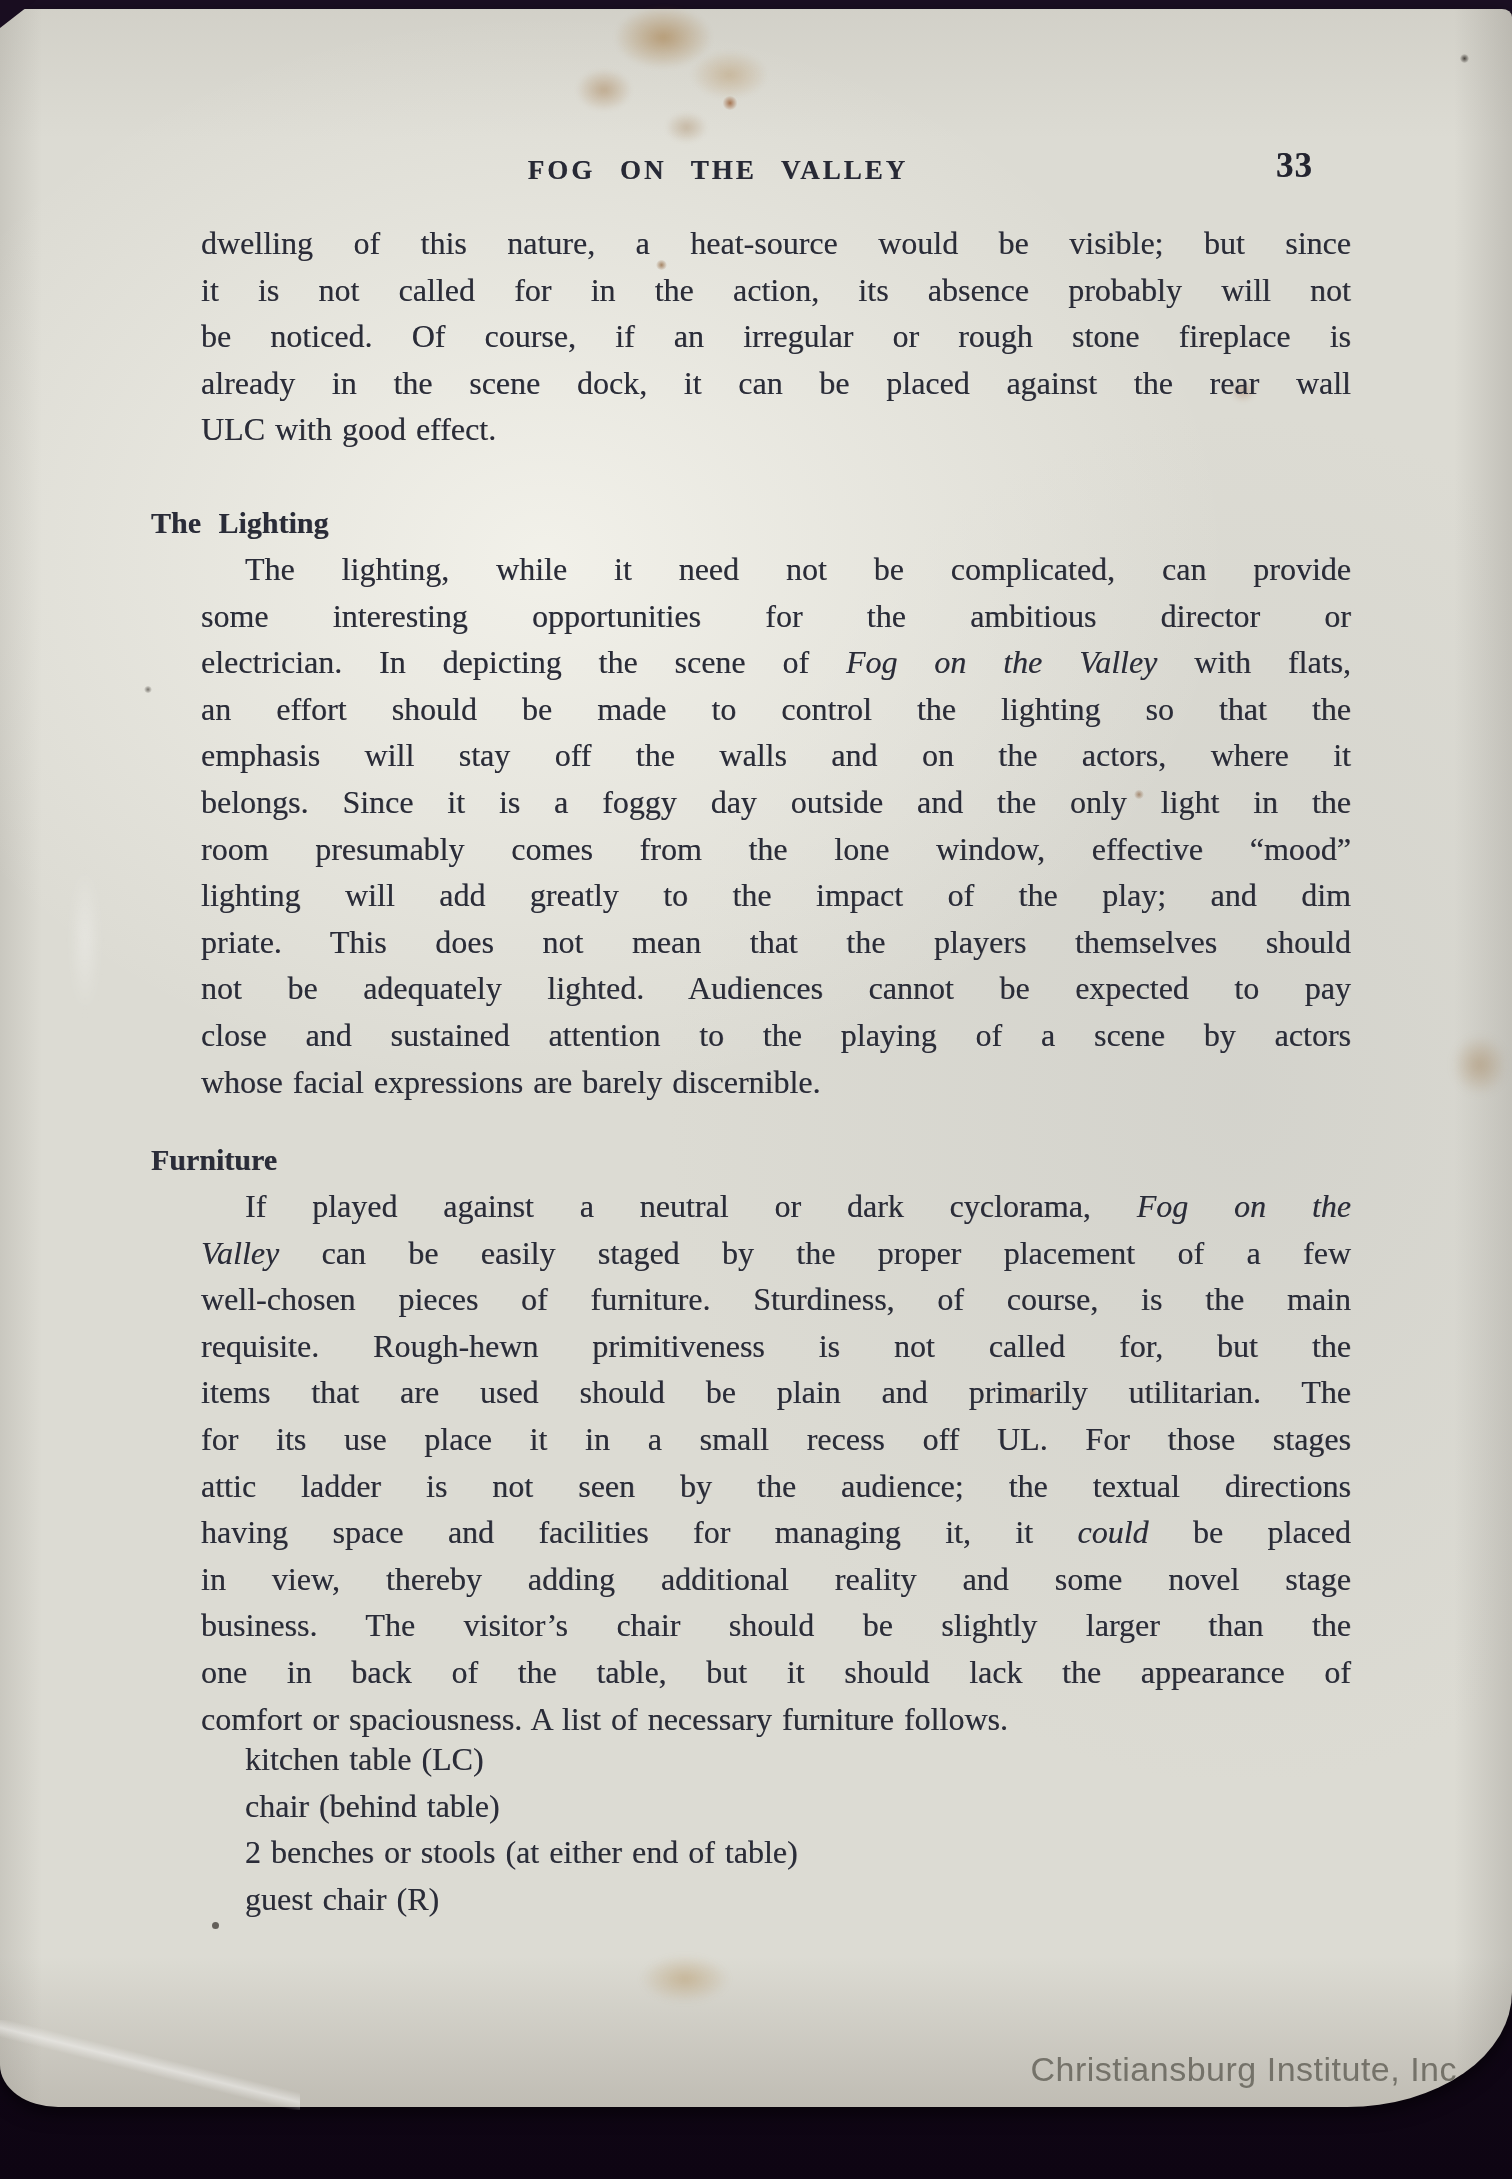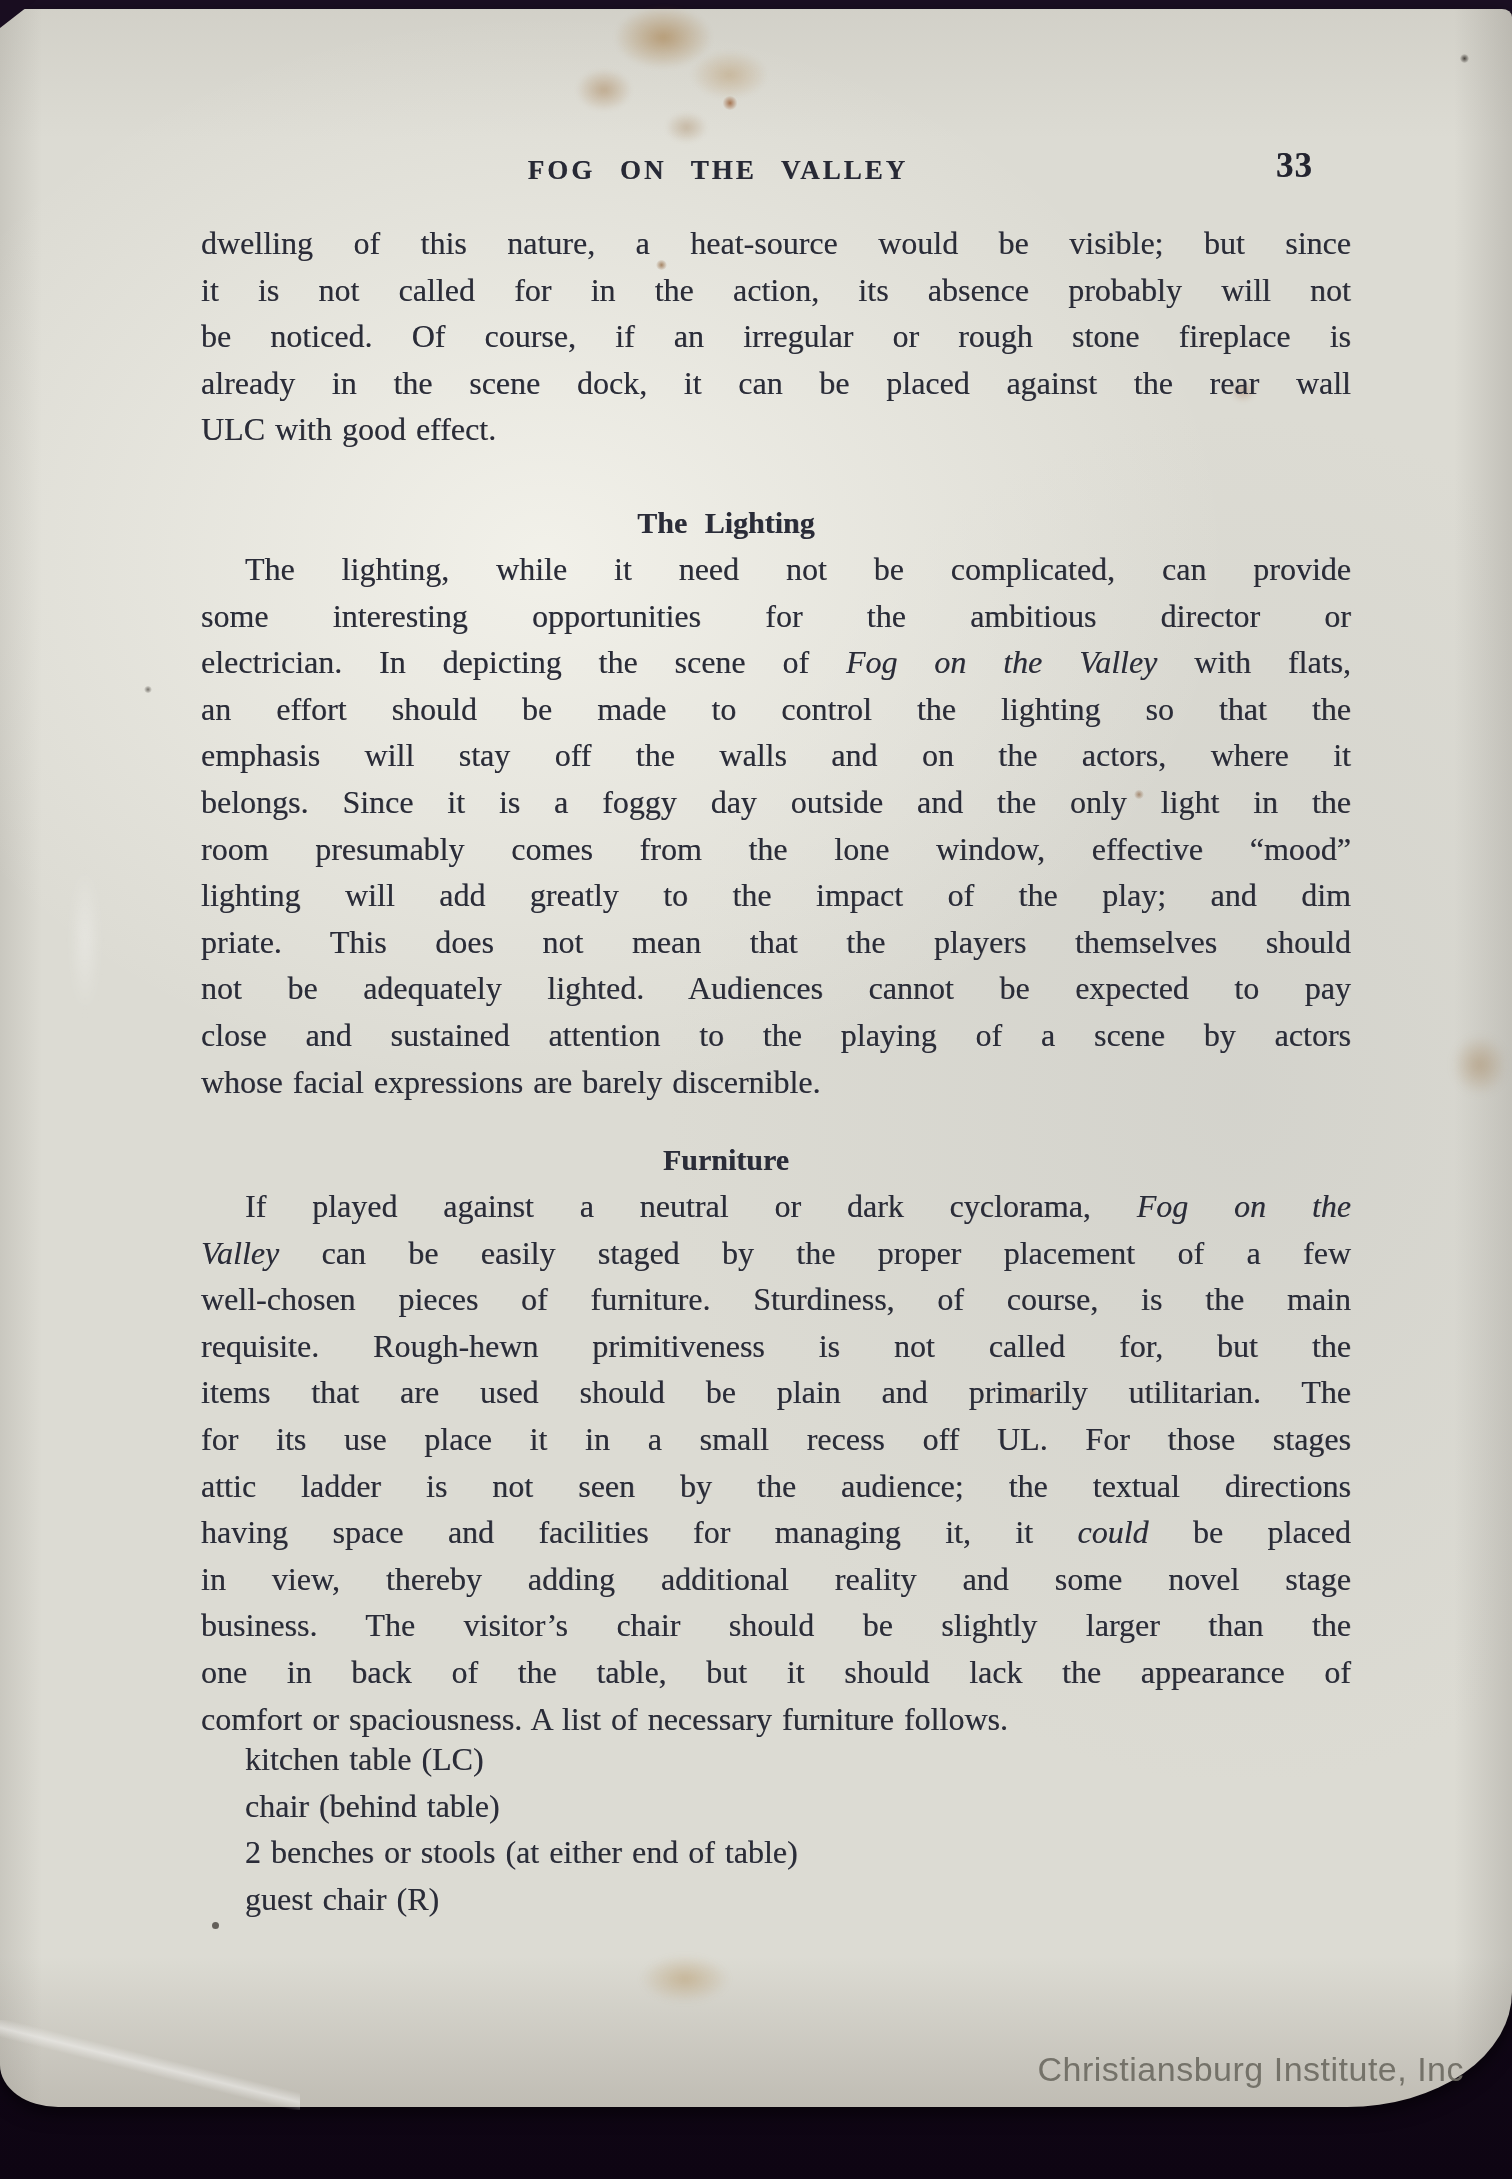--- a/index.html
+++ b/index.html
@@ -54,34 +54,34 @@
     margin-left: 6px;
   }
   .line {
     height: 46.6px; line-height: 46.6px;
     text-align: justify; text-align-last: justify;
     white-space: nowrap;
   }
   .line.line-last { text-align-last: left; }
   .line.line-indent { padding-left: 44px; }
   .section-heading {
-    height: 47px; line-height: 47px; text-align: center;
+    height: 47px; line-height: 47px; 
     font-weight: 700; font-size: 30px; word-spacing: 10px;
     transform: translateX(-50px);
   }
   .sec-1 { margin-top: 46px; }
   .sec-3 { margin-top: 31px; }
   .sec-5 { margin-top: -6px; }
   .list-item {
     height: 46.6px; line-height: 46.6px;
     padding-left: 44px; white-space: nowrap;
   }
   
   .watermark {
-    position: absolute; right: 48px; top: 2050px;
+    position: absolute; right: 55px; top: 2050px;
     font-family: "Liberation Sans", "DejaVu Sans", sans-serif;
     font-size: 34px; font-weight: 400; color: #6e6c63; opacity: 0.92;
     letter-spacing: 0.5px;
   }
   
   .artifact { position: absolute; pointer-events: none; }
   .stain-top {
     left: 505px; top: 0; width: 330px; height: 150px; filter: blur(2px);
     background:
       radial-gradient(ellipse 70px 45px at 48% 25%, rgba(158,112,52,0.55), rgba(158,112,52,0) 70%),

